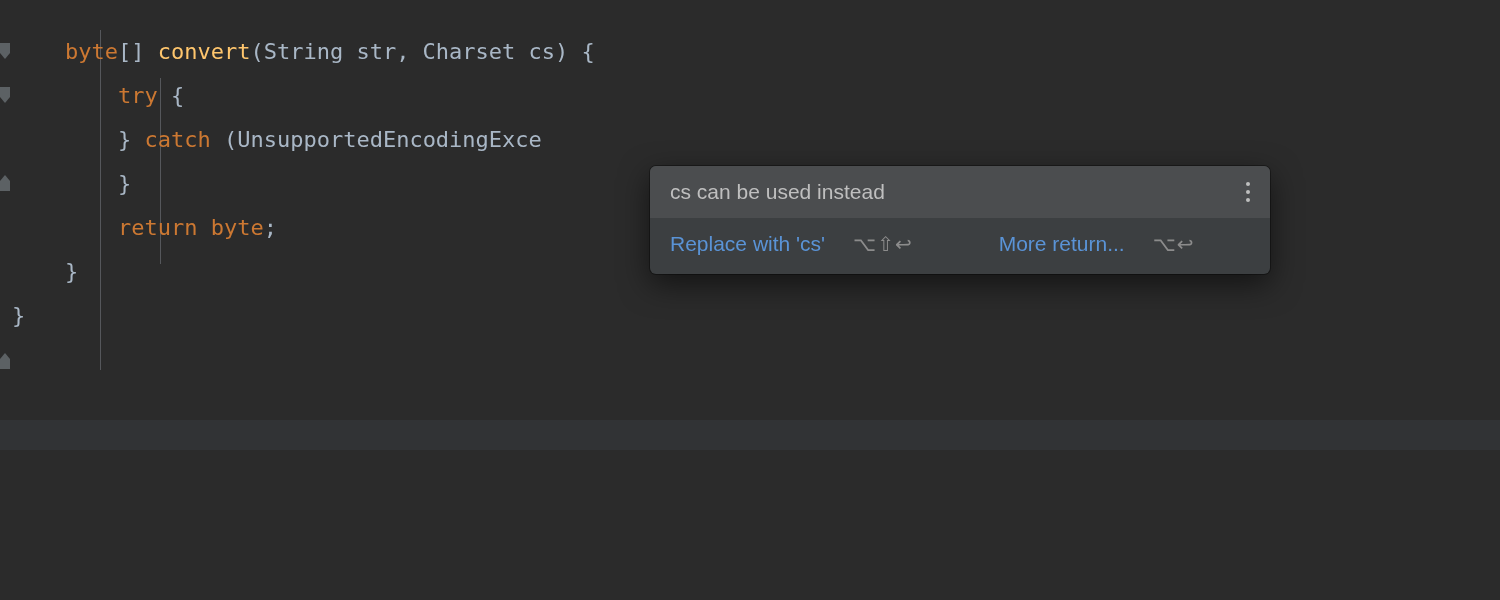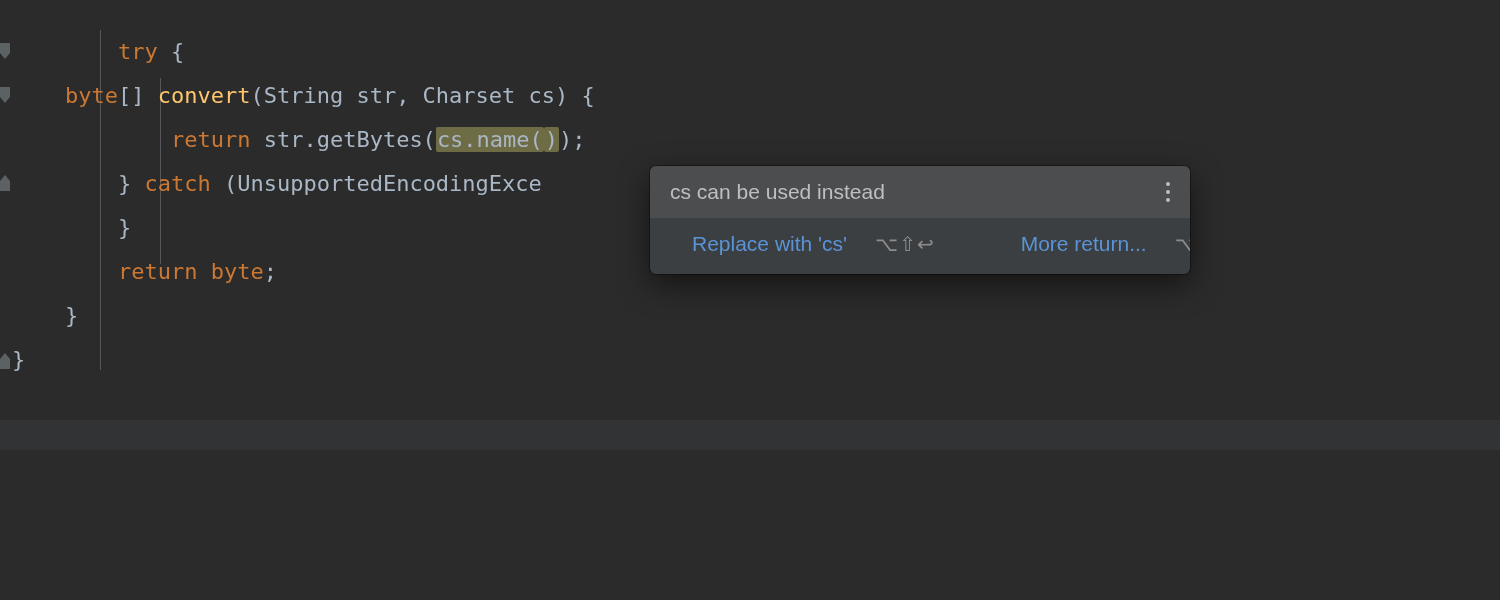--- a/index.html
+++ b/index.html
@@ -52,21 +52,21 @@
     left:0px;
     width:10px;
     height:24px;
   }
 
   
   .popup{
     position:absolute;
     left:650px;
     top:166px;
-    width:540px;
+    width:620px;
     background:#3c3f41;
     border-radius:6px;
     box-shadow:0 10px 30px rgba(0,0,0,.55), 0 0 0 1px rgba(0,0,0,.35);
     font-family:-apple-system,"Segoe UI","Helvetica Neue",Arial,sans-serif;
     font-size:20px;
     color:#bbbbbb;
     overflow:hidden;
   }
   .popup-header{
     display:flex;
@@ -88,21 +88,20 @@
   }
   .more-dots span{
     width:4px;height:4px;background:#bfbfbf;border-radius:50%;
   }
   .popup-actions{
     display:flex;
     align-items:center;
     padding:14px 20px 18px 20px;
     gap:28px;
     font-size:21px;
-    margin-left:22px;
   }
   .action-link{
     color:#5a93d6;
     white-space:nowrap;
   }
   .shortcut{
     color:#8c8c8c;
     font-size:20px;
     letter-spacing:1px;
     font-family:-apple-system,"Segoe UI",Arial,sans-serif;
@@ -146,25 +145,24 @@
     <svg viewBox="0 0 10 24">
         <path d="M0 16 L10 16 L10 6 L5 0 L0 6 Z" fill="#5c6164"></path>
       </svg>
   </div>
   <div class="gutter-icon mark" style="top:348px">
     <svg viewBox="0 0 10 24">
         <path d="M0 16 L10 16 L10 6 L5 0 L0 6 Z" fill="#5c6164"></path>
       </svg>
   </div>
 
+  <div class="line"><span class="punc">    </span><span class="kw">byte</span><span class="punc">[] </span><span class="fn">convert</span><span class="id">(String str, Charset cs) {</span></div>
+
   <div class="line"><span>        </span><span class="kw">try</span><span class="punc"> {</span></div>
 
-  <div class="line"><span class="punc">    </span><span class="kw">byte</span><span class="punc">[] </span><span class="fn">convert</span><span class="id">(String str, Charset cs) {</span></div>
-
-  <div class="line"><span>            </span><span class="kw">return</span><span class="id"> str.getBytes(</span><span class="id hl">cs.name(</span><span class="id hl">)</span><span class="punc">);</span></div>
 
   <div class="line"><span>        </span><span class="punc">} </span><span class="kw">catch</span><span class="id"> (UnsupportedEncodingExce</span></div>
 
   <div class="line"><span></span></div>
 
   <div class="line"><span>        </span><span class="punc">}</span></div>
 
   <div class="line"><span>        </span><span class="kw">return byte</span><span class="punc">;</span></div>
 
   <div class="line"><span>    </span><span class="punc">}</span></div>

